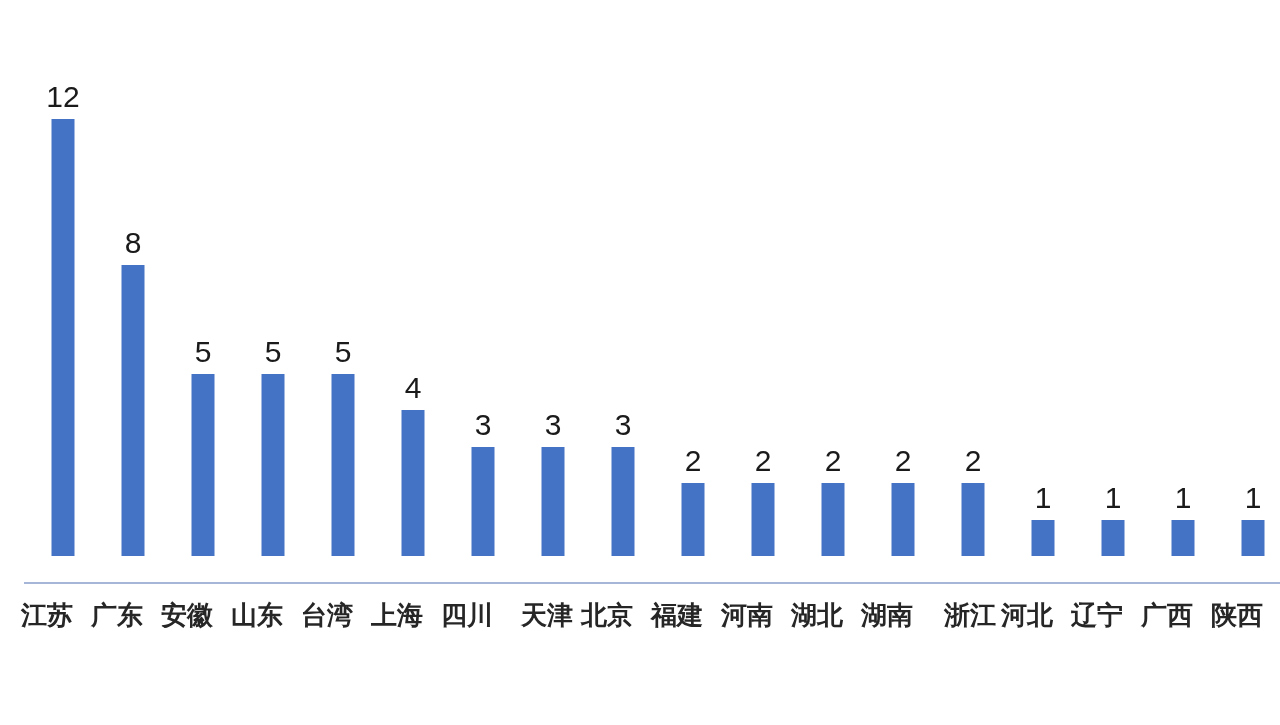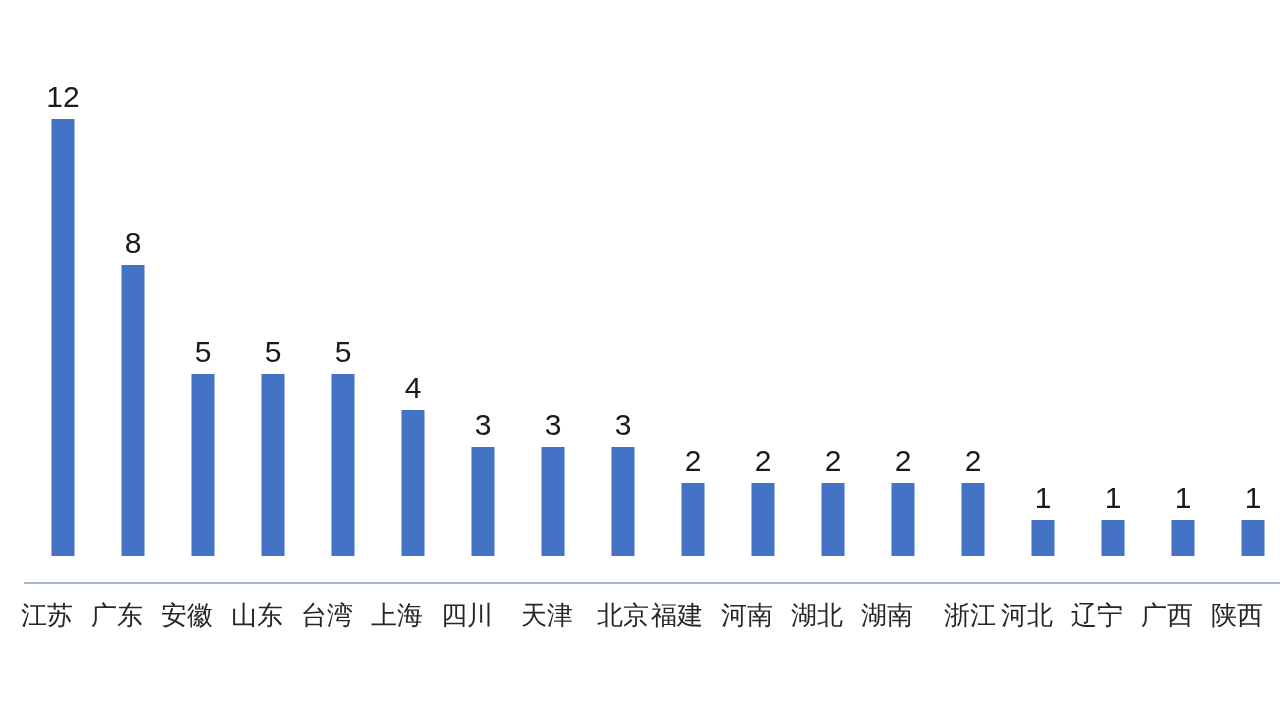--- a/index.html
+++ b/index.html
@@ -82,20 +82,21 @@
     white-space: nowrap;
   }
 
   
   #category-axis {
     position: absolute;
     left: 0;
     top: 596px;
     width: 1024px;
     height: 44px;
+    font-weight: bold;
   }
 
   .cat-label {
     position: absolute;
     top: 0;
     width: 70px;
     text-align: center;
     font-size: 26px;
     line-height: 38px;
     color: #262626;
@@ -212,21 +213,21 @@
 
   <div id="category-axis">
       <div class="cat-label" style="left: 12px;">江苏</div>
       <div class="cat-label" style="left: 82px;">广东</div>
       <div class="cat-label" style="left: 152px;">安徽</div>
       <div class="cat-label" style="left: 222px;">山东</div>
       <div class="cat-label" style="left: 292px;">台湾</div>
       <div class="cat-label" style="left: 362px;">上海</div>
       <div class="cat-label" style="left: 432px;">四川</div>
       <div class="cat-label" style="left: 512px;">天津</div>
-      <div class="cat-label" style="left: 588px;">北京</div>
+      <div class="cat-label" style="left: 572px;">北京</div>
       <div class="cat-label" style="left: 642px;">福建</div>
       <div class="cat-label" style="left: 712px;">河南</div>
       <div class="cat-label" style="left: 782px;">湖北</div>
       <div class="cat-label" style="left: 852px;">湖南</div>
       <div class="cat-label" style="left: 935px;">浙江</div>
       <div class="cat-label" style="left: 992px;">河北</div>
       <div class="cat-label" style="left: 1062px;">辽宁</div>
       <div class="cat-label" style="left: 1132px;">广西</div>
       <div class="cat-label" style="left: 1202px;">陕西</div>
     </div>

